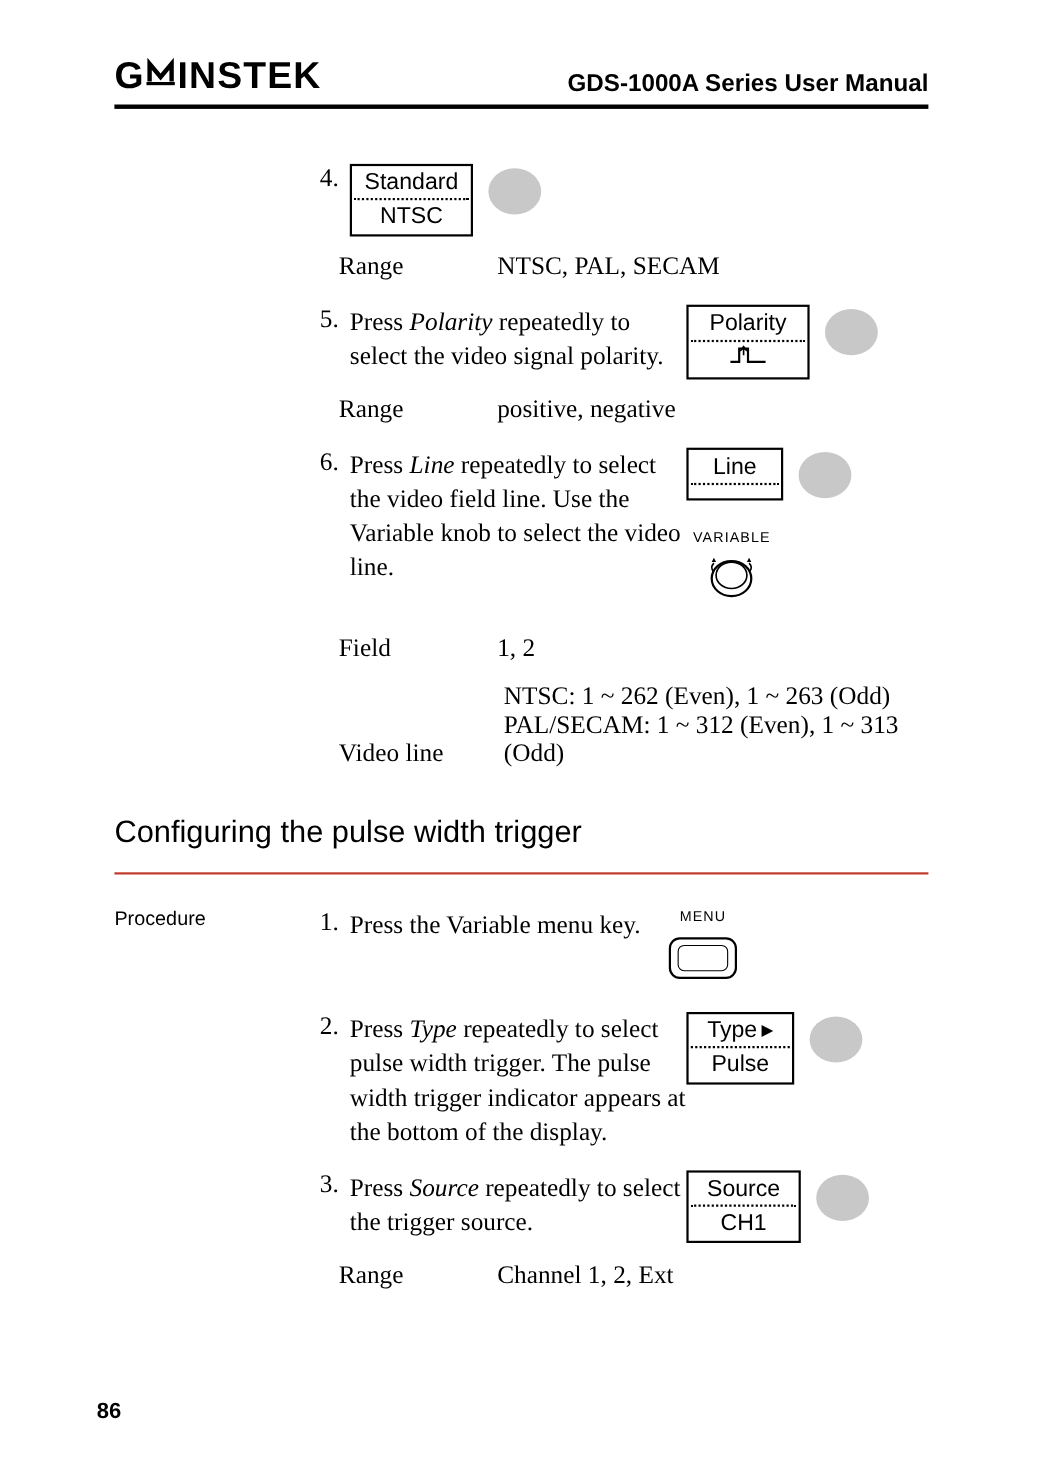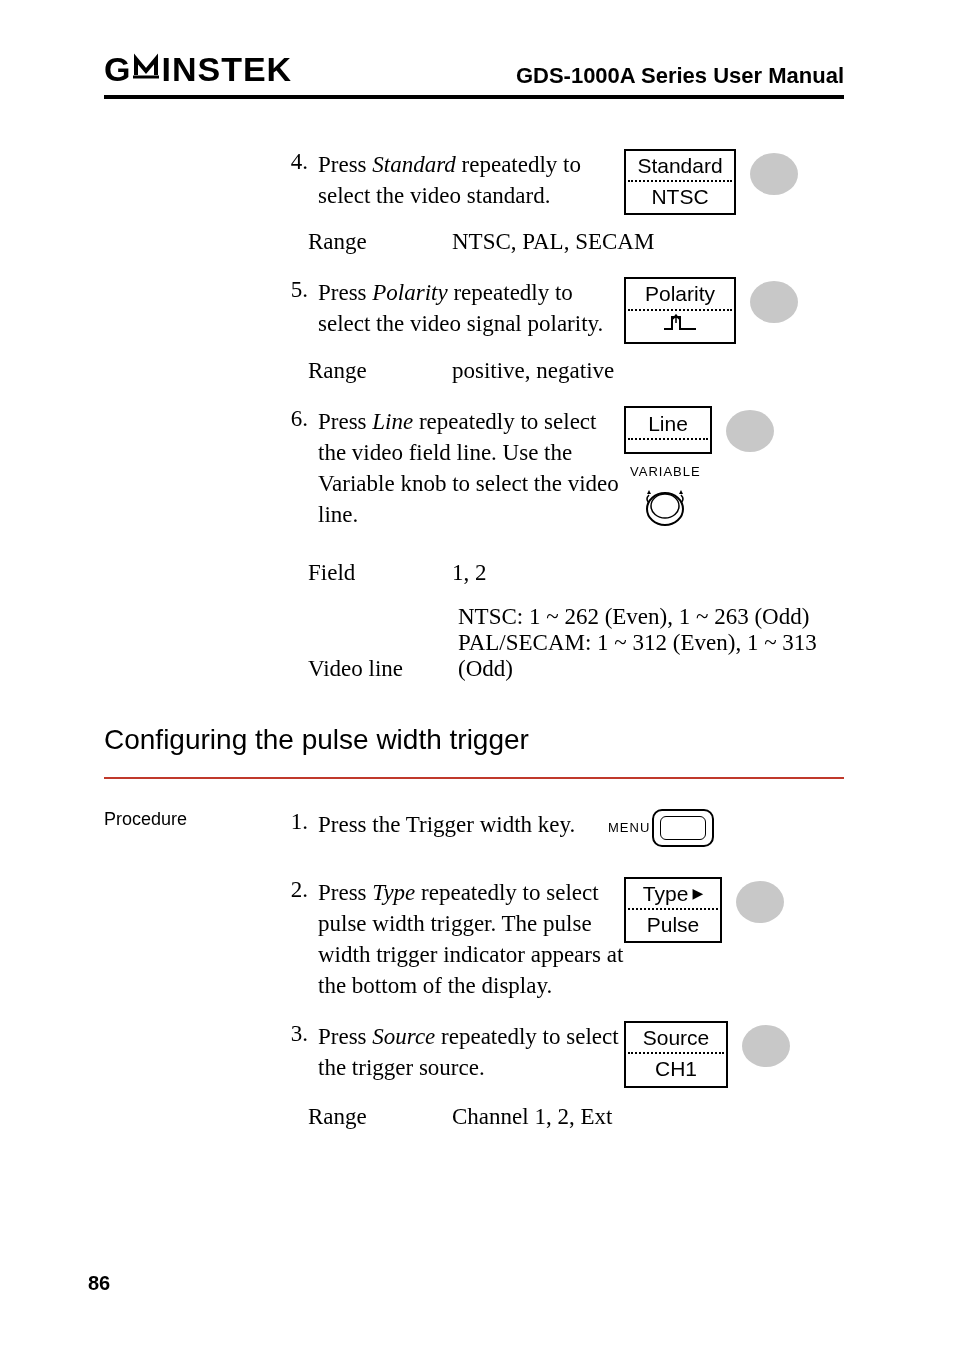--- a/index.html
+++ b/index.html
@@ -111,40 +111,41 @@
     margin-left:204px;
     margin-top:10px;
     margin-bottom:18px;
     gap:40px;
   }
   .varblock{
     display:flex;
     flex-direction:column;
     align-items:center;
     gap:6px;
+    margin-top:16px;
   }
   .varlabel{
     font-family:Arial,Helvetica,sans-serif;
     font-size:13px;
     letter-spacing:1px;
   }
   .knob{
     width:44px;height:44px;
   }
   .section-title{
     font-family:"Trebuchet MS",Arial,sans-serif;
     font-size:28px;
     margin-top:42px;
     margin-bottom:21px;
   }
   .section-rule{
     height:2px;background:#c0392b;margin-bottom:30px;
   }
   .menukey{
-    display:flex;flex-direction:row;align-items:center;gap:2px;
+    display:flex;flex-direction:column;align-items:center;gap:12px;
   }
   .menulabel{
     font-family:Arial,Helvetica,sans-serif;font-size:13px;letter-spacing:1px;
   }
   .menubtn{
     width:58px;height:34px;border:2px solid #000;border-radius:10px;
     position:relative;background:#fff;
   }
   .menubtn::after{
     content:"";position:absolute;left:6px;top:5px;right:6px;bottom:5px;
@@ -180,23 +181,20 @@
       <span>INSTEK</span>
     </div>
     <div class="htitle">GDS-1000A Series User Manual</div>
   </div>
 
   <div class="body">
 
     <div class="step">
       <div class="leftcol"></div>
       <div class="num">4.</div>
-      <div class="txt">
-        <span>Press </span><em>Standard</em><span> repeatedly to select the video standard.</span>
-      </div>
       <div class="iconcol">
         <div class="softkey">
           <div class="sk-top">Standard</div>
           <div class="sk-bot">NTSC</div>
         </div>
         <div class="greybtn"></div>
       </div>
     </div>
     <div class="sub">
       <div class="rangecell">Range</div>
@@ -261,21 +259,21 @@
       <div class="rangecell" style="flex:0 0 110px;">Video line</div>
       <div class="rangeval">NTSC: 1 ~ 262 (Even), 1 ~ 263 (Odd) PAL/SECAM: 1 ~ 312 (Even), 1 ~ 313 (Odd)</div>
     </div>
 
     <div class="section-title">Configuring the pulse width trigger</div>
     <div class="section-rule"></div>
 
     <div class="step">
       <div class="leftcol">Procedure</div>
       <div class="num">1.</div>
-      <div class="txt" style="flex:0 0 290px;">Press the Trigger width key.</div>
+      <div class="txt" style="flex:0 0 290px;">Press the Variable menu key.</div>
       <div class="iconcol">
         <div class="menukey">
           <div class="menulabel">MENU</div>
           <div class="menubtn"></div>
         </div>
       </div>
     </div>
 
     <div class="step" style="margin-top:30px;">
       <div class="leftcol"></div>

